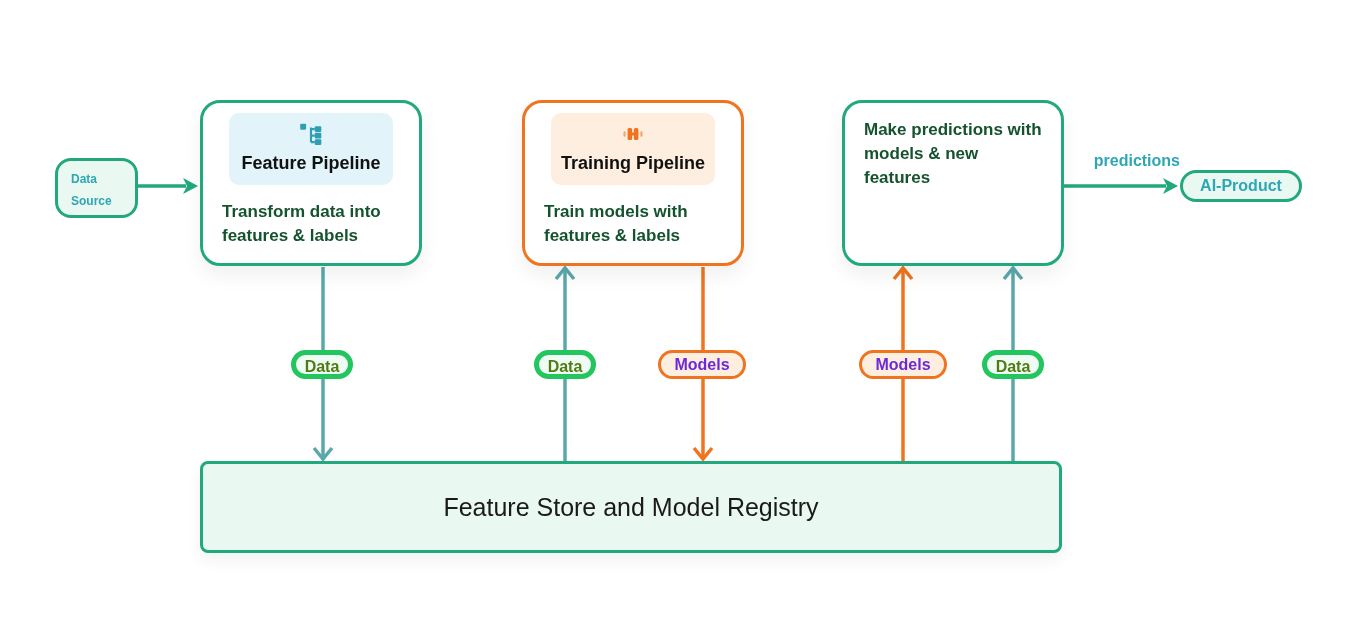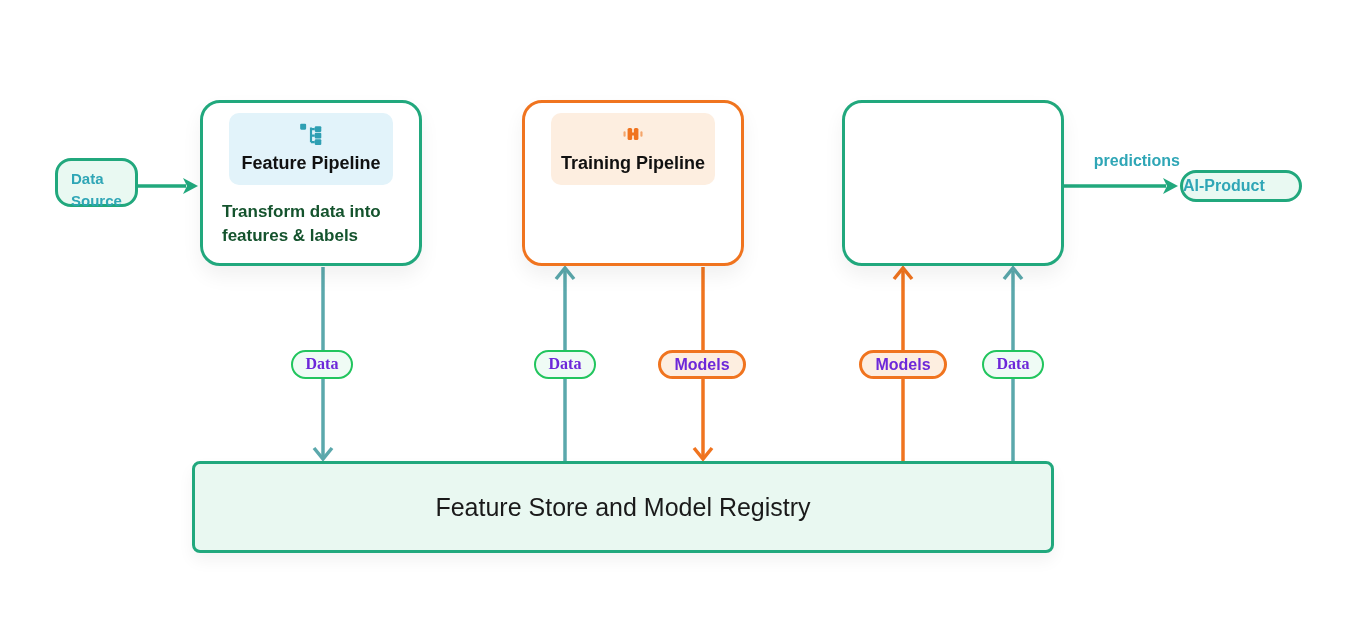--- a/index.html
+++ b/index.html
@@ -10,22 +10,22 @@
   .abs{position:absolute;box-sizing:border-box;}
 
   
   #edge-layer{position:absolute;left:0;top:0;width:1353px;height:631px;z-index:1;}
 
   
   .mini-node{
     border:3px solid #21A87D;background:#E9F9F2;border-radius:16px;
     color:#2FA6B6;font-weight:bold;z-index:2;
   }
-  #data-source{left:55px;top:158px;width:83px;height:49px;font-size:15px;line-height:22px;padding:7px 0 4px 13px;}
-  #ai-product{left:1180px;top:170px;width:122px;height:32px;border-radius:17px;text-align:left;font-size:16px;line-height:26px;}
+  #data-source{left:55px;top:158px;width:83px;height:60px;font-size:12px;line-height:22px;padding:7px 0 4px 13px;}
+  #ai-product{left:1180px;top:170px;width:122px;height:32px;border-radius:17px;text-align:center;font-size:16px;line-height:26px;}
 
   
   .pipe-box{
     top:100px;width:222px;height:166px;background:#ffffff;border-radius:20px;z-index:2;
     box-shadow:0 10px 20px rgba(0,0,0,0.06);
   }
   .pipe-border-green{border:3px solid #21A87D;}
   .pipe-border-orange{border:3px solid #F0741F;}
   #feature-pipeline{left:200px;}
   #training-pipeline{left:522px;}
@@ -40,36 +40,36 @@
   .pipe-title{font-size:18px;font-weight:bold;color:#111111;margin-top:1px;}
   .pipe-desc{
     margin:15px 12px 0 19px;font-size:17px;font-weight:bold;color:#14532d;line-height:24px;
   }
 
   
   .pill{
     height:29px;border-radius:15px;text-align:center;font-size:16px;font-weight:bold;
     line-height:23px;z-index:3;
   }
-  .pill-data{border:2px solid #22c55e;background:#EFFBF5;color:#6d28d9;width:62px;font-family:Liberation Serif, serif;}
+  .pill-data{border:5px solid #22c55e;background:#EFFBF5;color:#4d7c0f;width:62px;}
   .pill-models{border:3px solid #F0741F;background:#FDEEE0;color:#6d28d9;width:88px;}
   #pill-feature-data{left:291px;top:350px;}
   #pill-training-data{left:534px;top:350px;}
   #pill-training-models{left:658px;top:350px;}
   #pill-inference-models{left:859px;top:350px;}
   #pill-inference-data{left:982px;top:350px;}
 
   #predictions-label{
     left:1068px;top:152px;width:112px;text-align:right;
     color:#2FA6B6;font-size:16px;font-weight:bold;z-index:2;
   }
 
   
   #store-box{
-    left:192px;top:461px;width:862px;height:92px;background:#E9F8F1;
+    left:200px;top:461px;width:862px;height:92px;background:#E9F8F1;
     border:3px solid #21A87D;border-radius:8px;z-index:2;text-align:center;
     box-shadow:0 8px 16px rgba(0,0,0,0.05);
   }
   #store-box .store-title{
     font-size:25px;color:#1a1a1a;line-height:86px;font-weight:normal;
     font-family:"Liberation Sans",sans-serif;
   }
 </style>
 </head>
 <body>
@@ -136,23 +136,25 @@
     <div class="pipe-header hdr-peach">
       <svg class="pipe-icon" viewBox="0 0 24 24" width="26" height="26">
         <rect x="7" y="6.5" width="4.2" height="11" rx="1.4" fill="#F0741F"></rect>
         <rect x="12.8" y="6.5" width="4.2" height="11" rx="1.4" fill="#F0741F"></rect>
         <rect x="10.6" y="10.6" width="2.8" height="2.8" fill="#F0741F"></rect>
         <rect x="3.2" y="9.5" width="2" height="5" rx="1" fill="#F5A56A"></rect>
         <rect x="18.8" y="9.5" width="2" height="5" rx="1" fill="#F5A56A"></rect>
       </svg>
       <div class="pipe-title">Training Pipeline</div>
     </div>
+    <div class="pipe-desc">Train models with features &amp; labels</div>
   </div>
 
   <div class="abs pipe-box pipe-border-green" id="inference-pipeline">
+    <div class="pipe-desc">Make predictions with models &amp; new features</div>
   </div>
 
   <div class="abs" id="predictions-label">predictions</div>
 
   <div class="abs mini-node" id="ai-product">
     <span>AI-Product</span>
   </div>
 
   <div class="abs pill pill-data" id="pill-feature-data">Data</div>
   <div class="abs pill pill-data" id="pill-training-data">Data</div>

